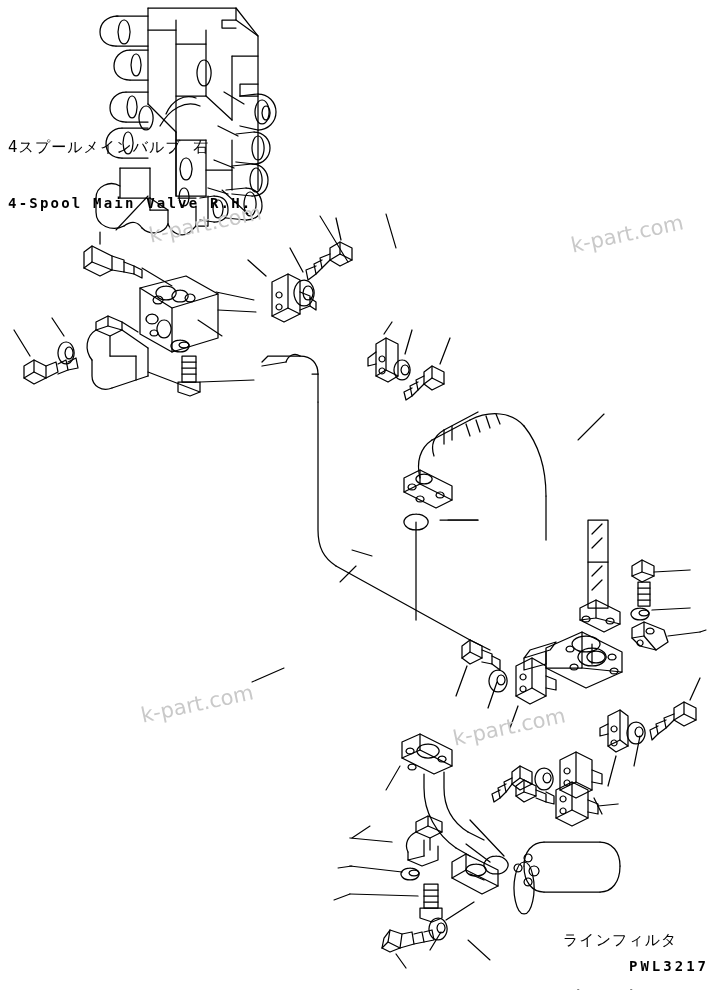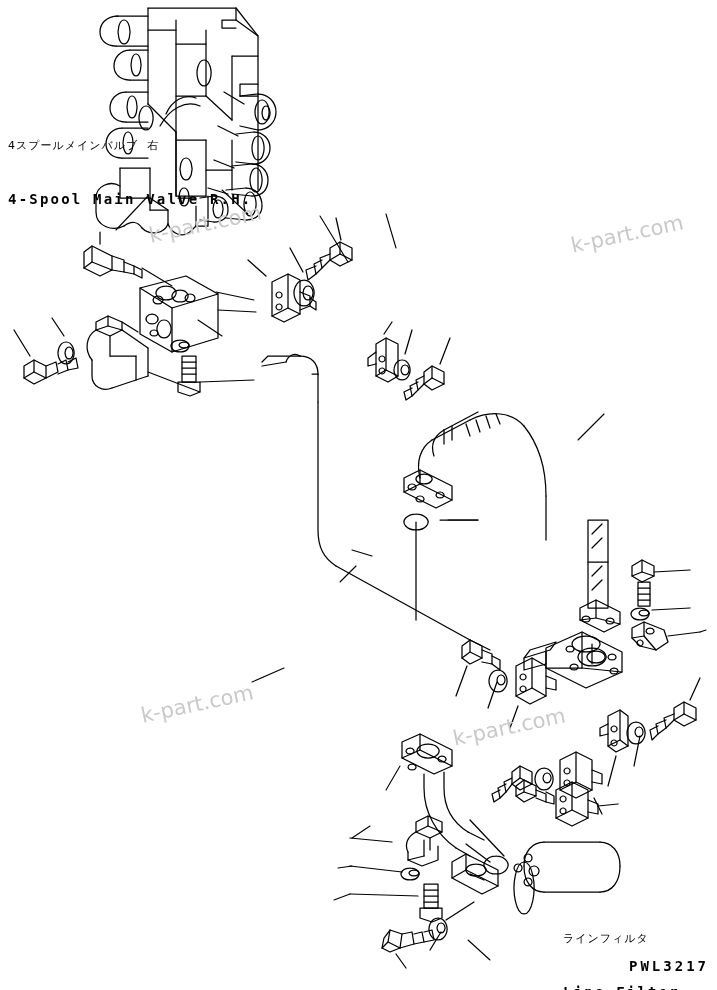--- a/index.html
+++ b/index.html
@@ -8,21 +8,21 @@
     font-family:"DejaVu Sans Mono","Liberation Mono",monospace;
     width:717px;height:990px;position:relative;overflow:hidden;
   }
   #sheet{position:absolute;left:0;top:0;width:717px;height:990px;background:#fff;}
   svg.layer{position:absolute;left:0;top:0;width:717px;height:990px;}
   .wm{
     position:absolute;color:#c9c9c9;font-family:"DejaVu Sans","Liberation Sans",sans-serif;
     font-size:21px;white-space:nowrap;user-select:none;
   }
   .lbl{position:absolute;color:#000;white-space:pre;}
-  .lbl .jp{font-family:"DejaVu Sans","Liberation Sans",sans-serif;font-size:11px;letter-spacing:1px;display:block;}
+  .lbl .jp{font-family:"DejaVu Sans","Liberation Sans",sans-serif;font-size:15px;letter-spacing:1px;display:block;}
   .lbl .en{font-size:14px;letter-spacing:2.2px;display:block;font-weight:700;}
   #drawing-number{
     position:absolute;right:8px;bottom:16px;font-size:14px;letter-spacing:3px;
     color:#000;font-weight:700;
   }
 </style>
 </head>
 <body>
 
 <div id="sheet">

